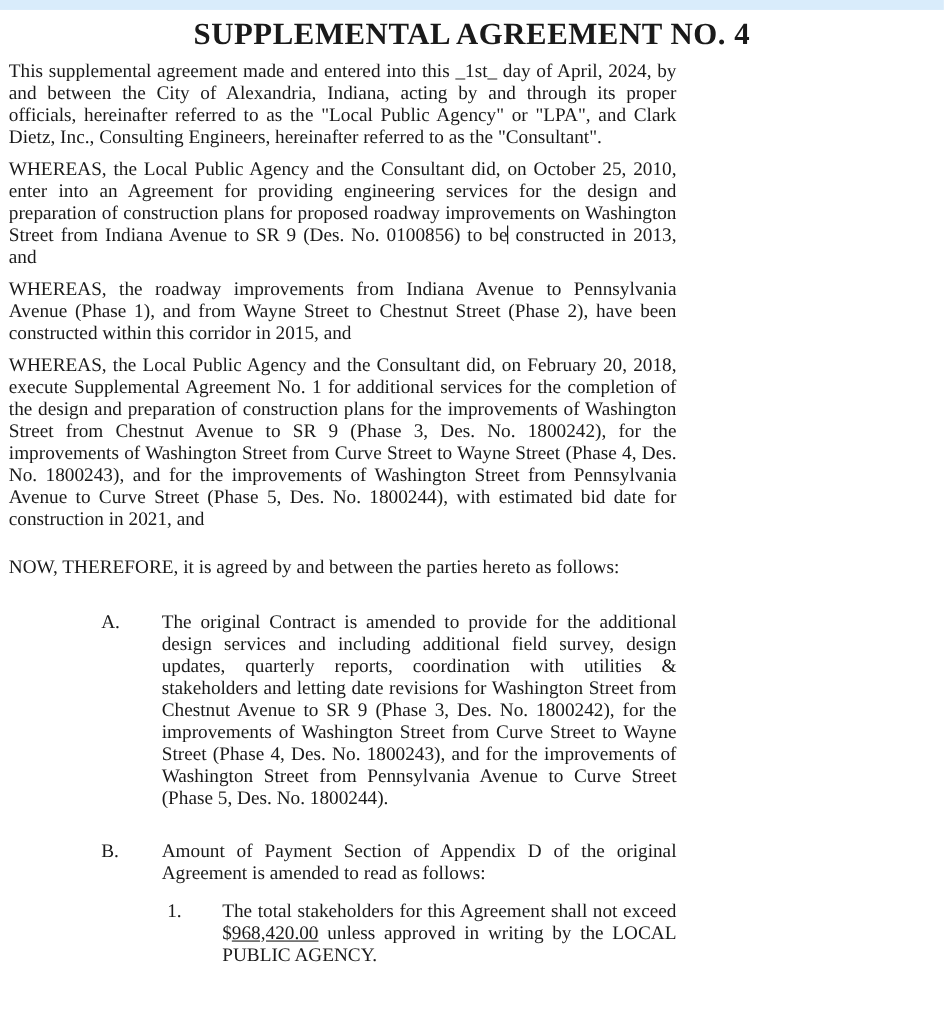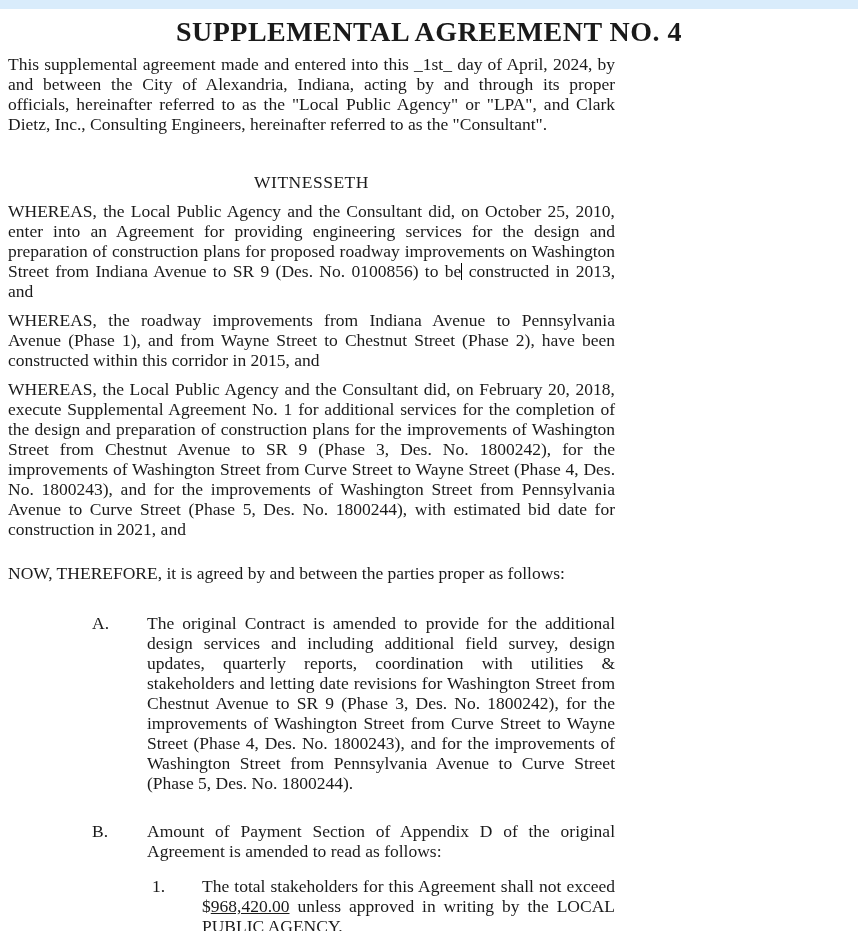--- a/index.html
+++ b/index.html
@@ -96,31 +96,30 @@
 <body>
 
 <div class="page">
 
   <h1 class="doc-title">SUPPLEMENTAL AGREEMENT NO. 4</h1>
 
   <div class="content">
 
     <p class="first">This supplemental agreement made and entered into this _1st_ day of  April, 2024, by and between the City of Alexandria, Indiana, acting by and through its proper officials, hereinafter referred to as the "Local Public Agency" or "LPA", and Clark Dietz, Inc., Consulting Engineers, hereinafter referred to as the "Consultant".</p>
 
-    <p class="witnesseth">WITNESSETH</p>
 
     <p><span>WHEREAS, the Local Public Agency and the Consultant did, on October 25, 2010, enter into an Agreement for providing engineering services for the design and preparation of construction plans for proposed roadway improvements on Washington Street from Indiana Avenue to SR 9 (Des. No. 0100856) to be</span><span class="caret"></span><span> constructed in 2013, and</span></p>
 
     <p>WHEREAS, the roadway improvements from Indiana Avenue to Pennsylvania Avenue (Phase 1), and from Wayne Street to Chestnut Street (Phase 2), have been constructed within this corridor in 2015, and</p>
 
     <p>WHEREAS, the Local Public Agency and the Consultant did, on February 20, 2018, execute Supplemental Agreement No. 1 for additional services for the completion of the design and preparation of construction plans for the improvements of Washington Street from Chestnut Avenue to SR 9 (Phase 3, Des. No. 1800242), for the improvements of Washington Street from Curve Street to Wayne Street (Phase 4, Des. No. 1800243), and for the improvements of Washington Street from Pennsylvania Avenue to Curve Street (Phase 5, Des. No. 1800244), with estimated bid date for construction in 2021, and</p>
 
 
 
-    <p class="mt24">NOW, THEREFORE, it is agreed by and between the parties proper as follows:</p>
+    <p class="mt24">NOW, THEREFORE, it is agreed by and between the parties hereto as follows:</p>
 
     <div class="item-row level1 item-a">
       <div class="item-label">A.</div>
       <div class="item-text">The original Contract is amended to provide for the additional design services and including additional field survey, design updates, quarterly reports, coordination with utilities &amp; stakeholders and letting date revisions for Washington Street from Chestnut Avenue to SR 9 (Phase 3, Des. No. 1800242), for the improvements of Washington Street from Curve Street to Wayne Street (Phase 4, Des. No. 1800243), and for the improvements of Washington Street from Pennsylvania Avenue to Curve Street (Phase 5, Des. No. 1800244).</div>
     </div>
 
     <div class="item-row level1 item-b">
       <div class="item-label">B.</div>
       <div class="item-text">Amount of Payment Section of Appendix D of the original Agreement is amended to read as follows:</div>
     </div>

